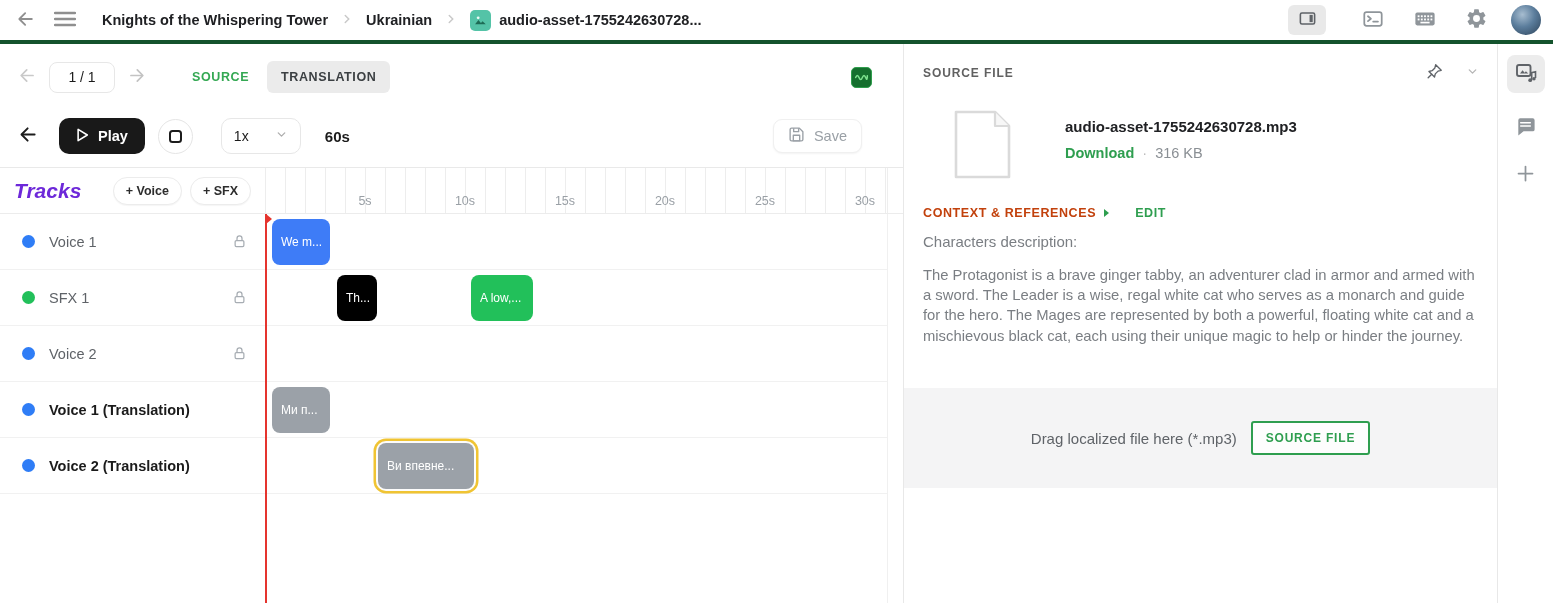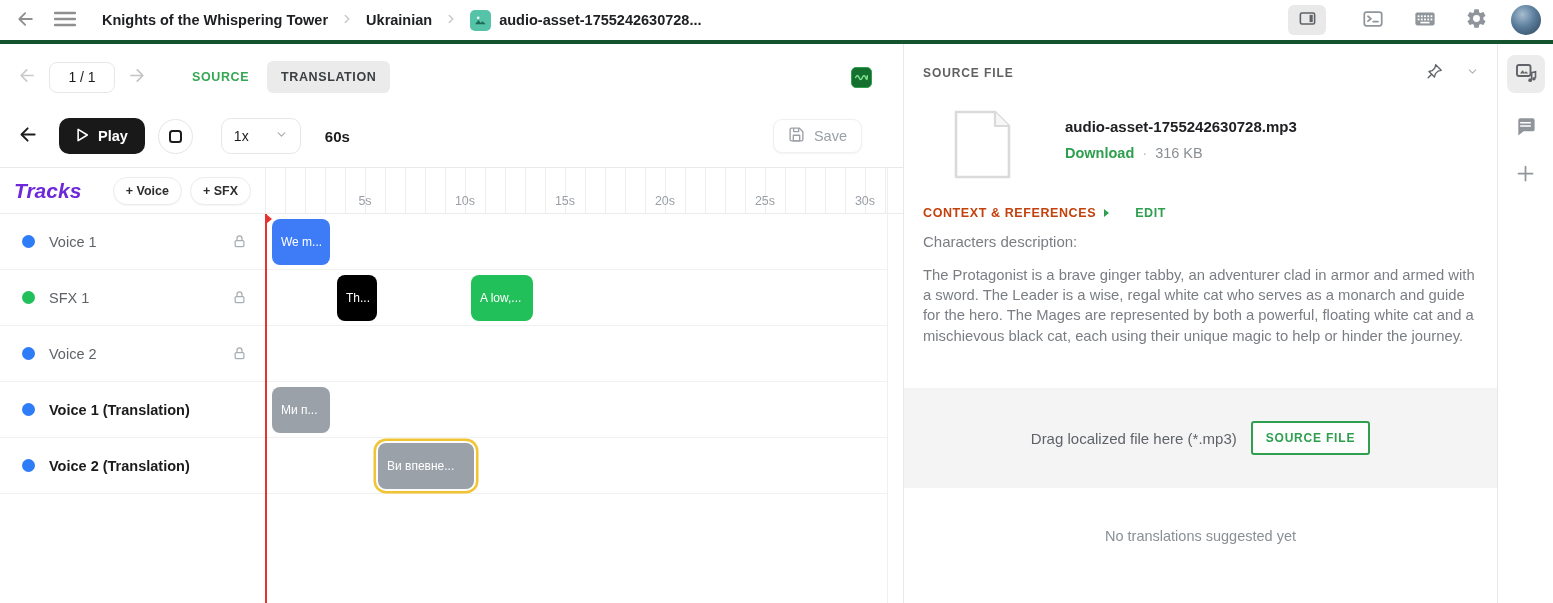--- a/index.html
+++ b/index.html
@@ -388,21 +388,20 @@
         </div>
         <div class="context-subtitle">Characters description:</div>
         <p class="context-body">The Protagonist is a brave ginger tabby, an adventurer clad in armor and armed with a sword. The Leader is a wise, regal white cat who serves as a monarch and guide for the hero. The Mages are represented by both a powerful, floating white cat and a mischievous black cat, each using their unique magic to help or hinder the journey.</p>
       </div>
 
       <div class="dropzone">
         <span class="dropzone-hint">Drag localized file here (*.mp3)</span>
         <button class="select-file-btn">SOURCE FILE</button>
       </div>
 
-      <div class="no-translations">No translations suggested yet</div>
     </aside>
 
     <nav class="right-rail">
       <button class="rail-btn active">
         <span>
           <svg width="24" height="24" viewBox="0 0 24 24" fill="none">
               <rect x="3" y="4" width="13.5" height="11" rx="2" stroke="#5f6368" stroke-width="1.9"></rect>
               <path d="M6 12.5l2.6-3.2 2 2.4 1.3-1.4 2.4 2.2z" fill="#5f6368"></path>
               <path d="M17.7 19V11.6l3.8-.9v6.4" stroke="#5f6368" stroke-width="1.6"></path>
               <circle cx="16.2" cy="19.2" r="1.9" fill="#5f6368"></circle>

